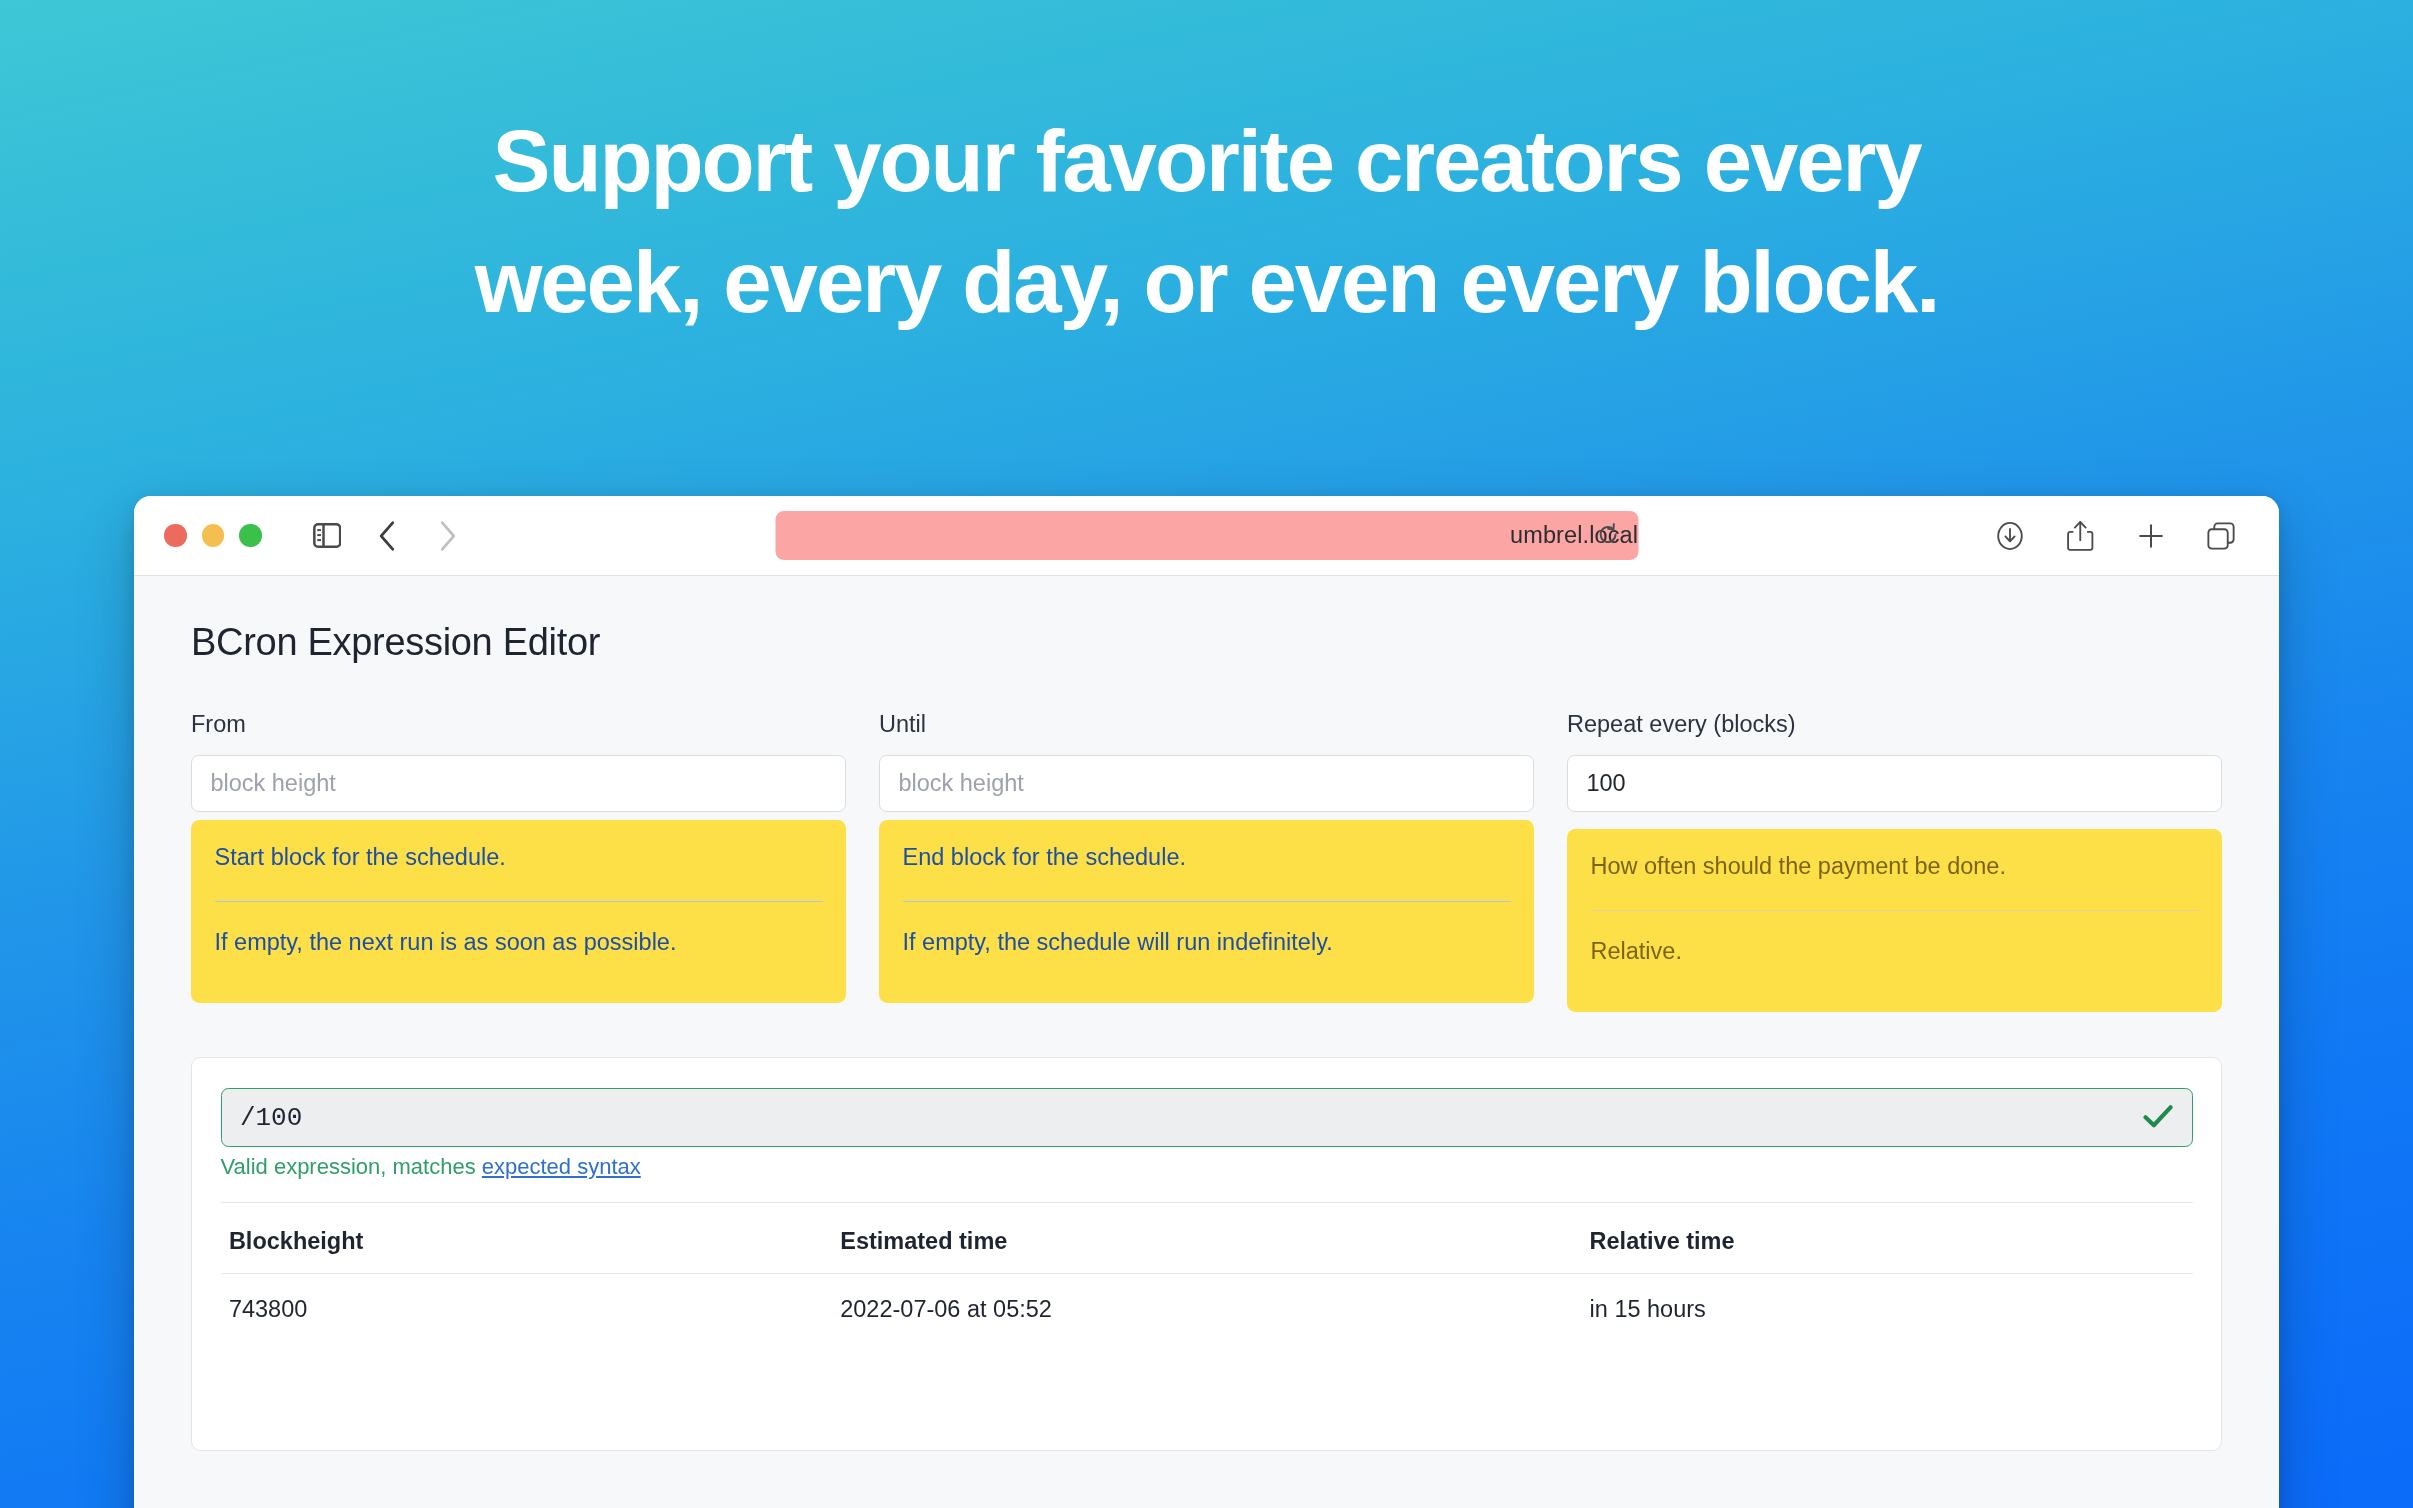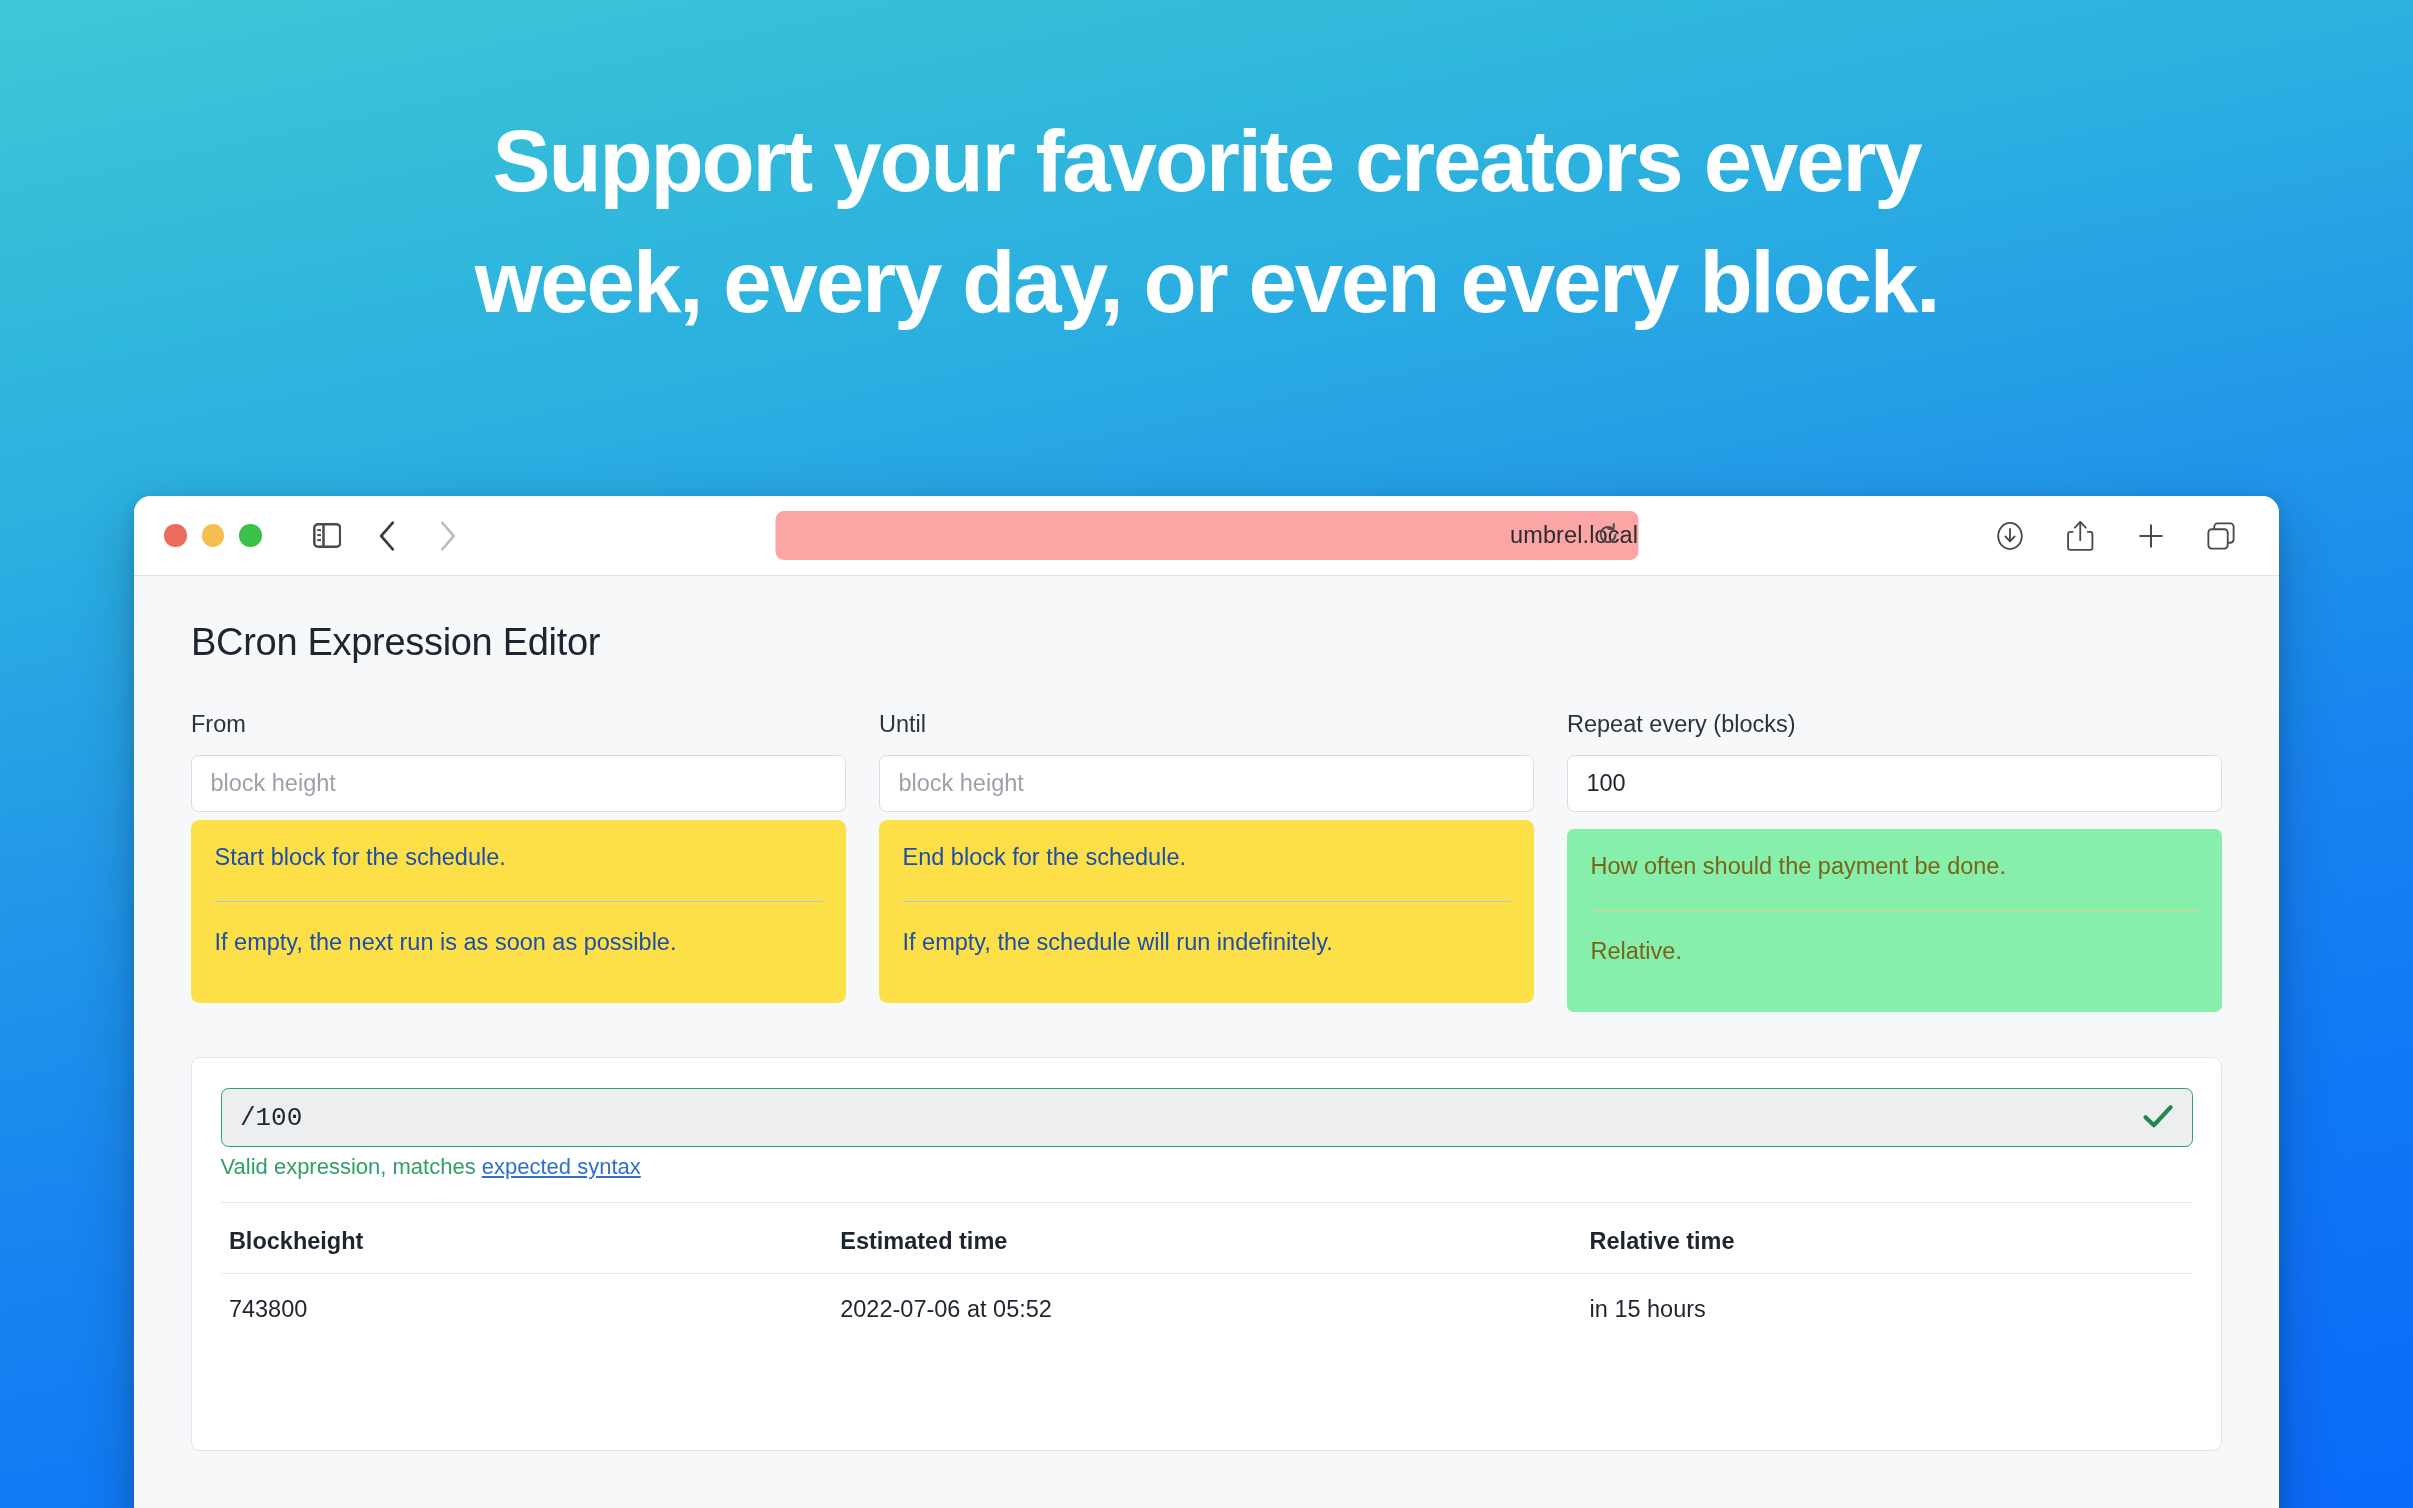--- a/index.html
+++ b/index.html
@@ -155,21 +155,21 @@
   }
   .text-input::placeholder { color: #9ca1ab; }
 
   .hint-box {
     margin-top: 17px;
     border-radius: 8.4px;
     padding: 22px 23.5px 23.5px 23.5px;
     min-height: 183px;
   }
   .hint-box.blue  { background: #fde047; margin-top: 8px; }
-  .hint-box.amber { background: #86efac; border-radius: 7px; }
+  .hint-box.amber { background: #fde047; }
 
   .hint-primary {
     font-size: 23.5px;
     line-height: 1.35;
   }
   .hint-box.blue  .hint-primary { color: #1d4ea8; }
   .hint-box.amber .hint-primary { color: #7a6418; }
 
   .hint-sep {
     height: 0.8px;

